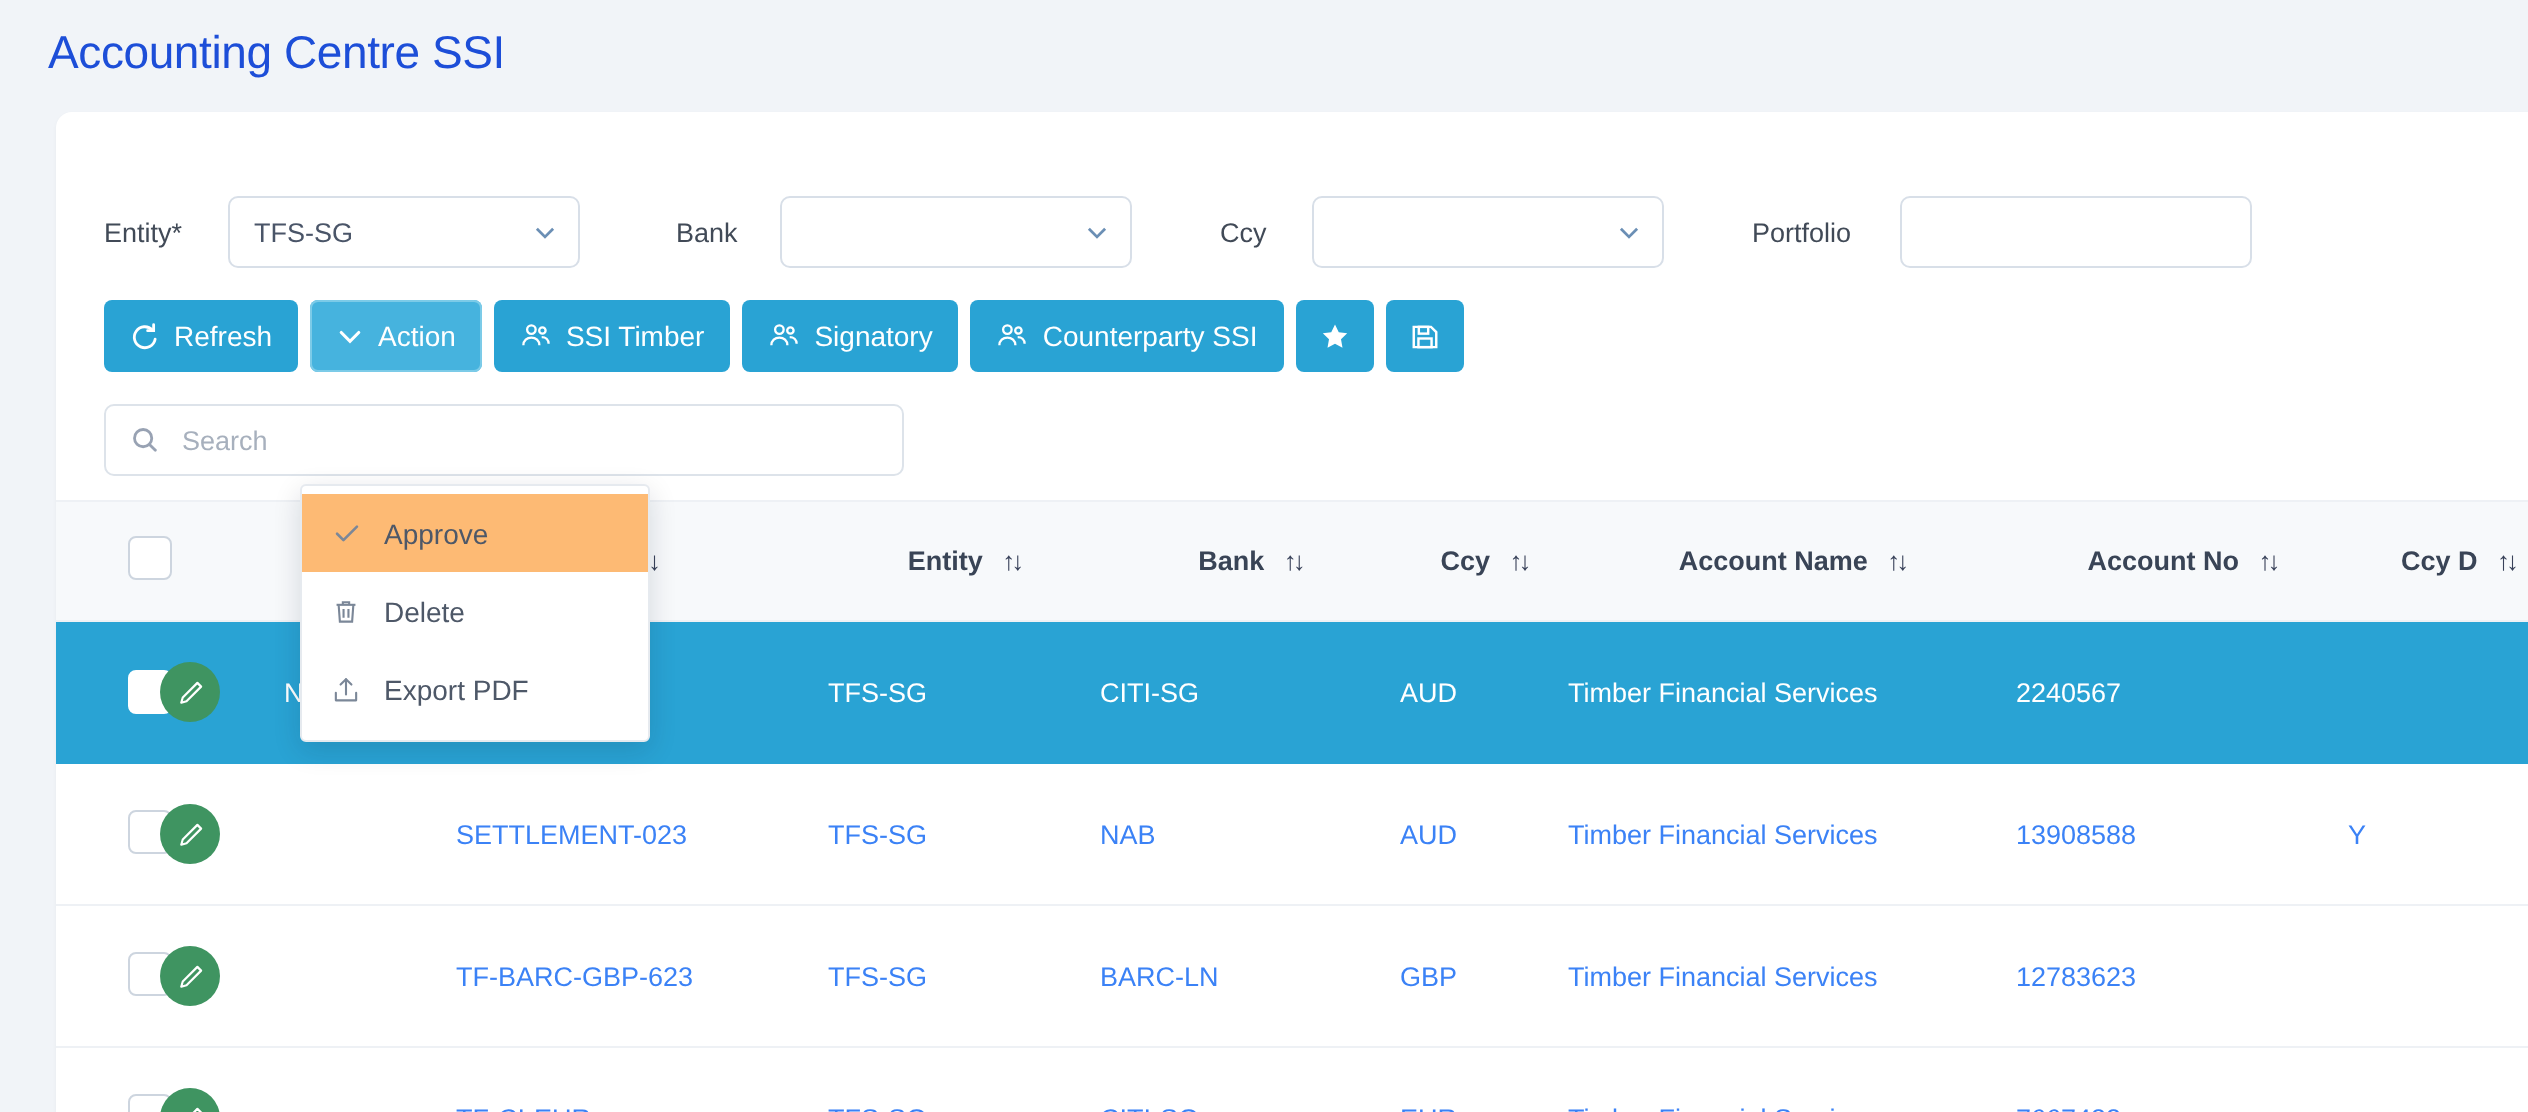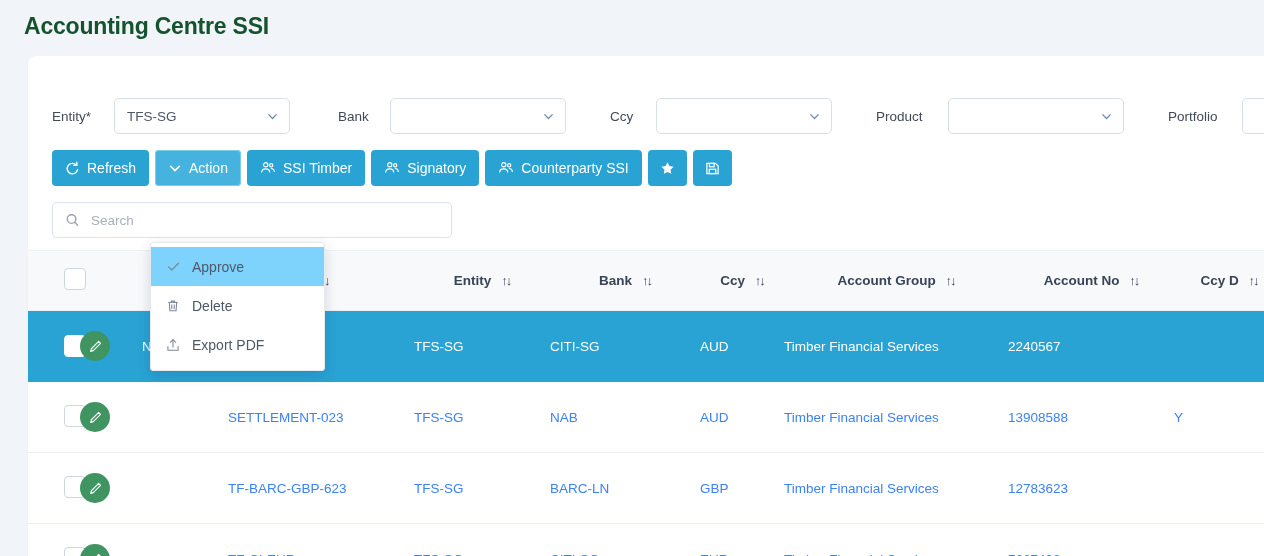--- a/index.html
+++ b/index.html
@@ -15,22 +15,22 @@
   .page { position: relative; width: 1264px; height: 556px; background: #f1f4f8; }
 
   
   .page-header {
     height: 52px;
     padding: 0 0 0 24px;
     display: flex; align-items: center;
   }
   .page-title {
     font-size: 23px;
-    font-weight: bold;
-    color: #14532d;
+    font-weight: normal;
+    color: #1d4ed8;
     letter-spacing: -0.2px;
   }
 
   
   .panel {
     position: absolute;
     left: 28px; top: 56px;
     width: 1252px;
     height: 528px;
     background: #ffffff;
@@ -119,21 +119,21 @@
   .dd-item {
     display: flex;
     align-items: center;
     gap: 11px;
     height: 39px;
     padding: 0 14px;
     font-size: 14px;
     color: #4e5868;
     cursor: pointer;
   }
-  .dd-item.hover { background: #7dd3fc; }
+  .dd-item.hover { background: #fdba74; }
   .dd-item .dd-ico { width: 16px; height: 16px; display:flex; align-items:center; justify-content:center; color: #7b8798; flex: none;}
   .dd-item .dd-ico svg { display:block; }
 
   
   .search-row { padding: 16px 0 12px 24px; position: relative; z-index: 5; }
   .search-box {
     position: relative;
     width: 400px;
     height: 36px;
     border: 1px solid #dde3ea;
@@ -258,31 +258,20 @@
         <div class="select-box" style="width:176px">
           <span></span>
           <span class="chev">
             <svg viewBox="0 0 16 16" fill="none" stroke="currentColor" stroke-width="1.7">
                 <path d="M3 6l5 5 5-5"></path>
               </svg>
           </span>
         </div>
       </div>
 
-      <div class="filter-group" style="margin-left:44px">
-        <span class="filter-label" style="width:72px">Product</span>
-        <div class="select-box" style="width:176px">
-          <span></span>
-          <span class="chev">
-            <svg viewBox="0 0 16 16" fill="none" stroke="currentColor" stroke-width="1.7">
-                <path d="M3 6l5 5 5-5"></path>
-              </svg>
-          </span>
-        </div>
-      </div>
 
       <div class="filter-group" style="margin-left:44px">
         <span class="filter-label" style="width:74px">Portfolio</span>
         <div class="select-box" style="width:176px">
           <span></span>
 
         </div>
       </div>
 
     </div>
@@ -438,21 +427,21 @@
             </th>
             <th>
               <span>Bank</span>
               <span class="sort-ico">↑↓</span>
             </th>
             <th>
               <span>Ccy</span>
               <span class="sort-ico">↑↓</span>
             </th>
             <th>
-              <span>Account Group</span>
+              <span>Account Name</span>
               <span class="sort-ico">↑↓</span>
             </th>
             <th>
               <span>Account No</span>
               <span class="sort-ico">↑↓</span>
             </th>
             <th>
               <span>Ccy D</span>
               <span class="sort-ico">↑↓</span>
             </th>

